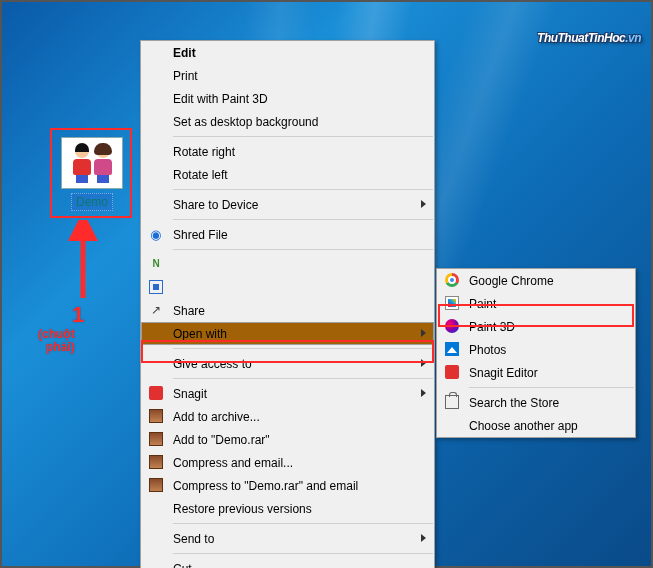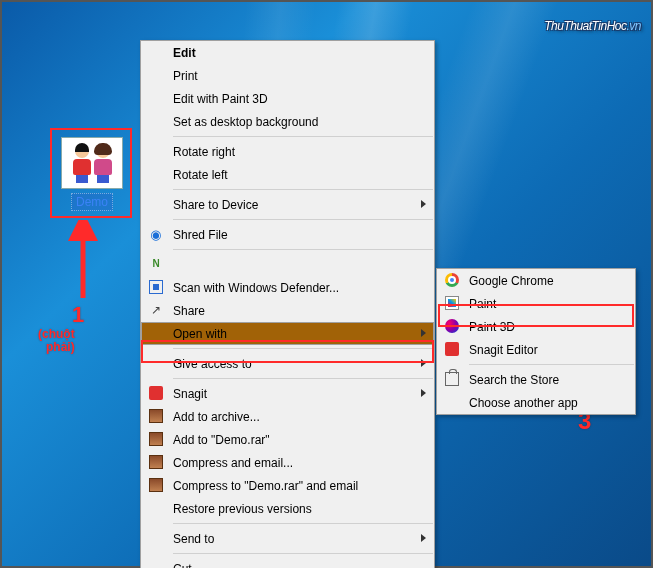--- a/index.html
+++ b/index.html
@@ -2,34 +2,34 @@
 <html><head>
 <meta charset="utf-8">
 <style>
 *{margin:0;padding:0;box-sizing:border-box;font-family:"Segoe UI",Tahoma,sans-serif;font-size:12px}
 body{width:653px;height:568px;overflow:hidden;position:relative;background:linear-gradient(135deg,#0a5aa8 0%,#1a8fd8 30%,#0d6bb5 60%,#0a4a88 100%)}
 .rays{position:absolute;inset:0;background:
   linear-gradient(100deg,transparent 0%,transparent 45%,rgba(255,255,255,.15) 50%,transparent 55%,transparent 100%),
   linear-gradient(110deg,transparent 0%,transparent 55%,rgba(255,255,255,.1) 60%,transparent 65%,transparent 100%),
   linear-gradient(95deg,transparent 0%,transparent 35%,rgba(255,255,255,.08) 40%,transparent 45%,transparent 100%);
   pointer-events:none}
-.watermark{position:absolute;top:6px;right:12px;font-size:26px;font-weight:400;font-style:italic;color:#fff;text-shadow:-1px -1px 0 #1a3a6a,1px -1px 0 #1a3a6a,-1px 1px 0 #1a3a6a,1px 1px 0 #1a3a6a,2px 2px 3px rgba(0,0,0,.5);letter-spacing:-.5px}
+.watermark{position:absolute;top:18px;right:12px;font-size:26px;font-weight:700;font-style:italic;color:#fff;text-shadow:-1px -1px 0 #1a3a6a,1px -1px 0 #1a3a6a,-1px 1px 0 #1a3a6a,1px 1px 0 #1a3a6a,2px 2px 3px rgba(0,0,0,.5);letter-spacing:-.5px}
 .watermark .dot{color:#7fc6ff}
 .frame{position:absolute;inset:0;border:2px solid #555;pointer-events:none}
 
 .desk-icon{position:absolute;left:54px;top:135px;width:76px;text-align:center;padding:2px}
 .icon-box{width:62px;height:52px;margin:0 auto 4px;background:#fff;border:1px solid #8aa;display:flex;align-items:center;justify-content:center;gap:3px}
 .person{width:18px;height:38px;position:relative}
 .person .head{width:14px;height:14px;border-radius:50%;background:#f6c89a;margin:0 auto}
 .person .hair{position:absolute;top:-1px;left:2px;width:14px;height:9px;border-radius:8px 8px 0 0}
 .person .body{width:18px;height:16px;border-radius:4px 4px 2px 2px;margin-top:1px}
 .person .legs{width:12px;height:8px;margin:0 auto}
 .p1 .hair{background:#111}.p1 .body{background:#e03030}.p1 .legs{background:#3a5ad0}
 .p2 .hair{background:#502a1a;width:18px;left:0;height:12px;border-radius:9px 9px 4px 4px}.p2 .body{background:#d04a8a}.p2 .legs{background:#3a5ad0}
-.desk-label{color:#3b82f6;background:rgba(40,100,200,.4);padding:1px 4px;display:inline-block;border:1px dotted rgba(255,255,255,.4)}
+.desk-label{color:#0f766e;background:rgba(40,100,200,.4);padding:1px 4px;display:inline-block;border:1px dotted rgba(255,255,255,.4)}
 .icon-hi{position:absolute;left:50px;top:128px;width:82px;height:90px;border:2px solid #ff2a2a;pointer-events:none}
 
 .anno{position:absolute;color:#ff2a2a;font-weight:700;font-size:22px;text-shadow:0 0 2px rgba(0,0,0,.3)}
 .anno.n1{left:72px;top:302px}
 .anno.txt{left:38px;top:328px;font-size:20px;line-height:1.1;text-align:right}
 .anno.n2{left:400px;top:227px;font-size:24px}
 .anno.n3{left:578px;top:407px;font-size:24px}
 .arrow{position:absolute;pointer-events:none}
 
 .ctx{position:absolute;background:#f0f0f0;border:1px solid #a0a0a0;box-shadow:2px 2px 4px rgba(0,0,0,.3)}
@@ -154,21 +154,20 @@
       <span>Shred File</span>
     </div>
   <div class="sep"></div>
   <div class="item">
       <span class="ico i-np">N</span>
     </div>
   <div class="item">
       <span class="ico">
         <span class="i-def"></span>
       </span>
-      <span>Scan with Windows Defender...</span>
     </div>
   <div class="item">
       <span class="ico i-share">↗</span>
       <span>Share</span>
     </div>
   <div class="item selected">
       <span>Open with</span>
       <span class="arrow-r"></span>
     </div>
   <div class="sep"></div>
@@ -238,20 +237,26 @@
       <span>Paint</span>
     </div>
   <div class="item">
       <span class="ico">
         <span class="i-p3d"></span>
       </span>
       <span>Paint 3D</span>
     </div>
   <div class="item">
       <span class="ico">
+        <span class="i-photos"></span>
+      </span>
+      <span>Photos</span>
+    </div>
+  <div class="item">
+      <span class="ico">
         <span class="i-snag"></span>
       </span>
       <span>Snagit Editor</span>
     </div>
   <div class="sep"></div>
   <div class="item">
       <span class="ico">
         <span class="i-store"></span>
       </span>
       <span>Search the Store</span>

